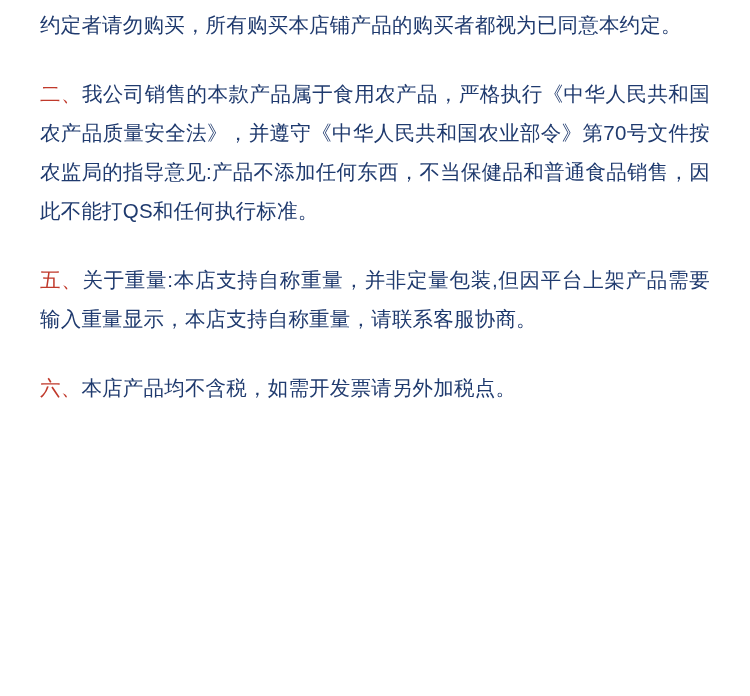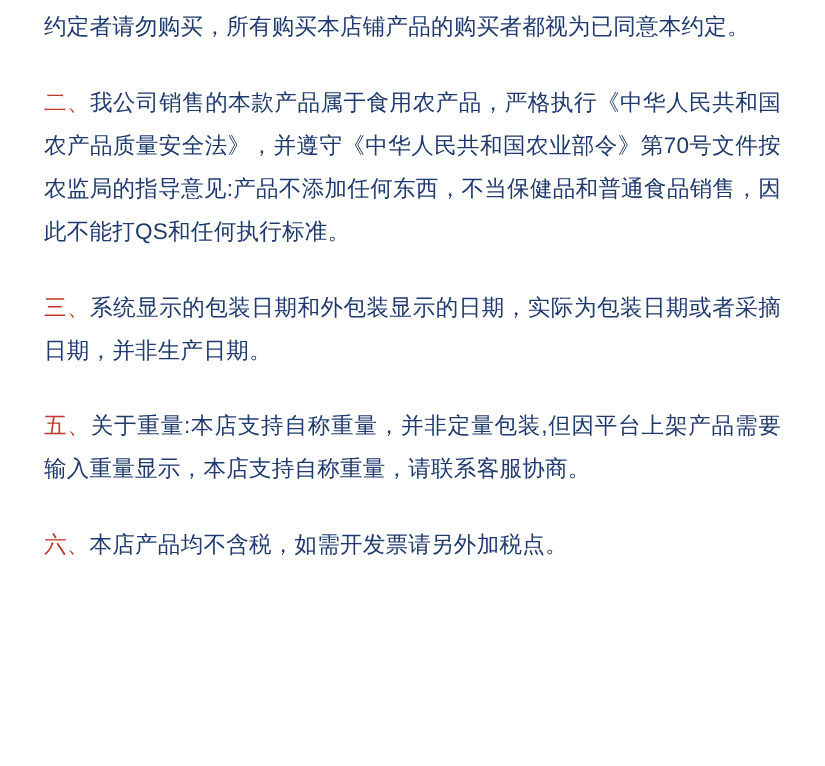--- a/index.html
+++ b/index.html
@@ -48,23 +48,20 @@
   <div class="doc">
 
     <p class="para">
       <span class="marker"></span><span>双方协商解决，或提交成都市金牛区天回法庭诉讼解决。如不同意本特别约定者请勿购买，所有购买本店铺产品的购买者都视为已同意本约定。</span>
     </p>
 
     <p class="para">
       <span class="marker">二、</span><span>我公司销售的本款产品属于食用农产品，严格执行《中华人民共和国农产品质量安全法》，并遵守《中华人民共和国农业部令》第70号文件按农监局的指导意见:产品不添加任何东西，不当保健品和普通食品销售，因此不能打QS和任何执行标准。</span>
     </p>
 
-    <p class="para">
-      <span class="marker">三、</span><span>系统显示的包装日期和外包装显示的日期，实际为包装日期或者采摘日期，并非生产日期。</span>
-    </p>
 
 
     <p class="para">
       <span class="marker">五、</span><span>关于重量:本店支持自称重量，并非定量包装,但因平台上架产品需要输入重量显示，本店支持自称重量，请联系客服协商。</span>
     </p>
 
     <p class="para">
       <span class="marker">六、</span><span>本店产品均不含税，如需开发票请另外加税点。</span>
     </p>
 

